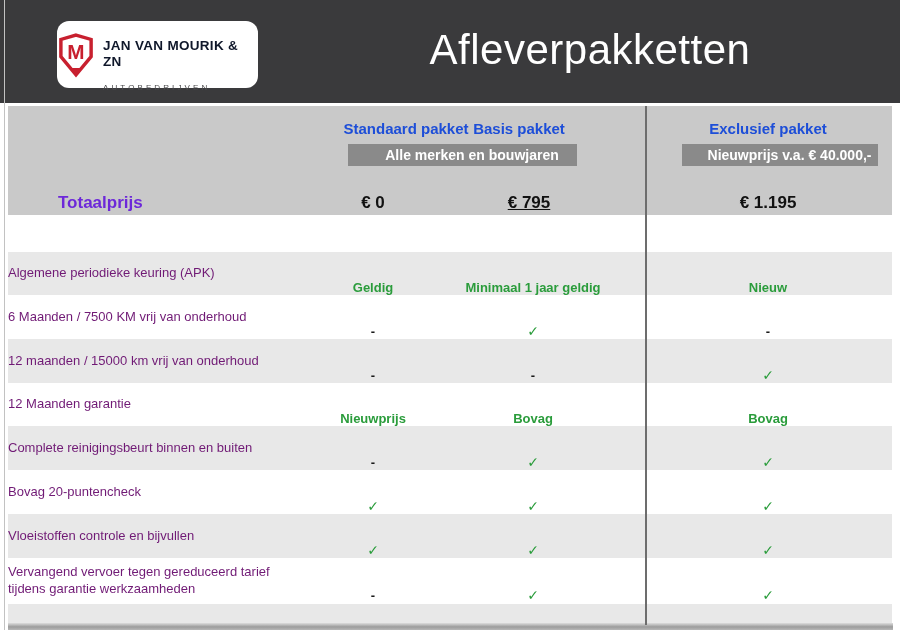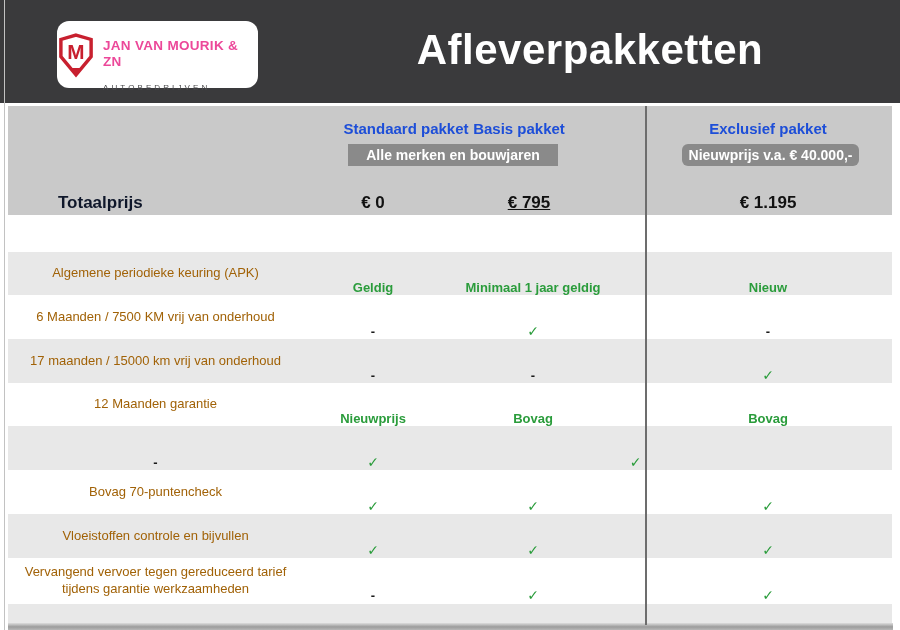--- a/index.html
+++ b/index.html
@@ -10,58 +10,58 @@
   .edge-line{position:absolute;left:4px;top:0;width:1px;height:630px;background:#c2c2c2;z-index:6;}
 
   
   .top-bar{position:absolute;left:0;top:0;width:900px;height:103px;background:var(--header_dark,#3a3a3c);}
   .logo-card{
     position:absolute;left:57px;top:21px;width:201px;height:67px;background:#fff;border-radius:12px;
     display:flex;align-items:center;justify-content:center;gap:8px;
   }
   .shield{display:flex;align-items:center;}
   .logo-text{display:flex;flex-direction:column;line-height:1.15;}
-  .logo-line1{font-size:13.5px;font-weight:bold;color:#ec4899;letter-spacing:.3px;margin-top:22px;}
+  .logo-line1{font-size:13.5px;font-weight:bold;color:#0f172a;letter-spacing:.3px;margin-top:22px;}
   .logo-line2{font-size:8px;color:#4a4a4c;letter-spacing:3.1px;margin-top:14px;}
   .title{
     position:absolute;left:590px;top:50px;transform:translate(-50%,-50%);
-    margin:0;color:#fff;font-size:42px;font-weight:bold;letter-spacing:.5px;white-space:nowrap;
+    margin:0;color:#fff;font-size:42px;font-weight:normal;letter-spacing:.5px;white-space:nowrap;
   }
 
   
   .band{position:absolute;left:8px;top:106px;width:884px;height:109px;background:var(--band_gray,#c9c9c9);}
   .col-h{position:absolute;top:14px;transform:translateX(-50%);font-size:15px;font-weight:bold;color:#1d4ed8;white-space:nowrap;}
   .col-h.std{left:398px;}
   .col-h.basis{left:511px;}
   .col-h.excl{left:760px;}
   .badge{
     position:absolute;top:38px;height:22px;background:var(--badge_gray,#8a8a8a);
-    color:#fff;font-size:14px;font-weight:bold;display:flex;align-items:center;justify-content:center;white-space:nowrap;
+    color:#fff;font-size:14px;font-weight:bold;display:flex;align-items:center;justify-content:center;white-space:nowrap;padding-left:19px;
   }
   .badge-left{left:340px;width:210px;}
-  .badge-right{left:674px;width:177px;border-radius:6px;}
-  .total-label{position:absolute;left:50px;top:87px;font-size:17px;font-weight:bold;color:#0f172a;}
+  .badge-right{left:674px;width:177px;}
+  .total-label{position:absolute;left:50px;top:87px;font-size:17px;font-weight:bold;color:#6d28d9;}
   .price{position:absolute;top:87px;transform:translateX(-50%);font-size:17px;font-weight:bold;color:#111;white-space:nowrap;}
   .p-std{left:365px;}
   .p-basis{left:521px;text-decoration:underline;}
   .p-excl{left:760px;}
 
   
   .vdivider{position:absolute;left:645px;top:106px;width:2px;height:519px;background:#6d6d6d;z-index:5;}
 
   
   .table{position:absolute;left:8px;top:252px;width:884px;}
   .row{
     display:grid;grid-template-columns:295px 140px 180px 25px 240px;
     align-items:center;min-height:36px;background:#fff;
   }
   .row:nth-child(odd){background:var(--row_gray,#e8e8e8);}
   .row:nth-child(8){min-height:46px;}
   .cell{font-size:13px;}
-  .cell.label{color:#a16207;line-height:1.3;text-align:center;}
+  .cell.label{color:#701a75;line-height:1.3;}
   .cell.val{text-align:center;font-weight:bold;color:var(--accent_green,#2a9c3b);margin-top:28px;}
   .cell.val.dash{color:#1a1a1a;font-weight:bold;}
   .cell.val.check{font-size:14px;}
 
   
   .bottom-bar{
     position:absolute;left:8px;right:7px;bottom:0;height:7px;
     background:linear-gradient(to bottom,#dcdcdc 0%,#9c9c9c 55%,#b7b7b7 100%);
   }
 </style>
@@ -111,41 +111,42 @@
       <div class="cell val">Nieuw</div>
     </div>
     <div class="row">
       <div class="cell label">6 Maanden / 7500 KM vrij van onderhoud</div>
       <div class="cell val dash">-</div>
       <div class="cell val check">✓</div>
       <div class="cell"></div>
       <div class="cell val dash">-</div>
     </div>
     <div class="row">
-      <div class="cell label">17 maanden / 15000 km vrij van onderhoud</div>
+      <div class="cell label">12 maanden / 15000 km vrij van onderhoud</div>
       <div class="cell val dash">-</div>
       <div class="cell val dash">-</div>
       <div class="cell"></div>
       <div class="cell val check">✓</div>
     </div>
     <div class="row">
       <div class="cell label">12 Maanden  garantie</div>
       <div class="cell val">Nieuwprijs</div>
       <div class="cell val">Bovag</div>
       <div class="cell"></div>
       <div class="cell val">Bovag</div>
     </div>
     <div class="row">
+      <div class="cell label">Complete reinigingsbeurt binnen en buiten</div>
       <div class="cell val dash">-</div>
       <div class="cell val check">✓</div>
       <div class="cell"></div>
       <div class="cell val check">✓</div>
     </div>
     <div class="row">
-      <div class="cell label">Bovag 70-puntencheck</div>
+      <div class="cell label">Bovag 20-puntencheck</div>
       <div class="cell val check">✓</div>
       <div class="cell val check">✓</div>
       <div class="cell"></div>
       <div class="cell val check">✓</div>
     </div>
     <div class="row">
       <div class="cell label">Vloeistoffen controle en bijvullen</div>
       <div class="cell val check">✓</div>
       <div class="cell val check">✓</div>
       <div class="cell"></div>

